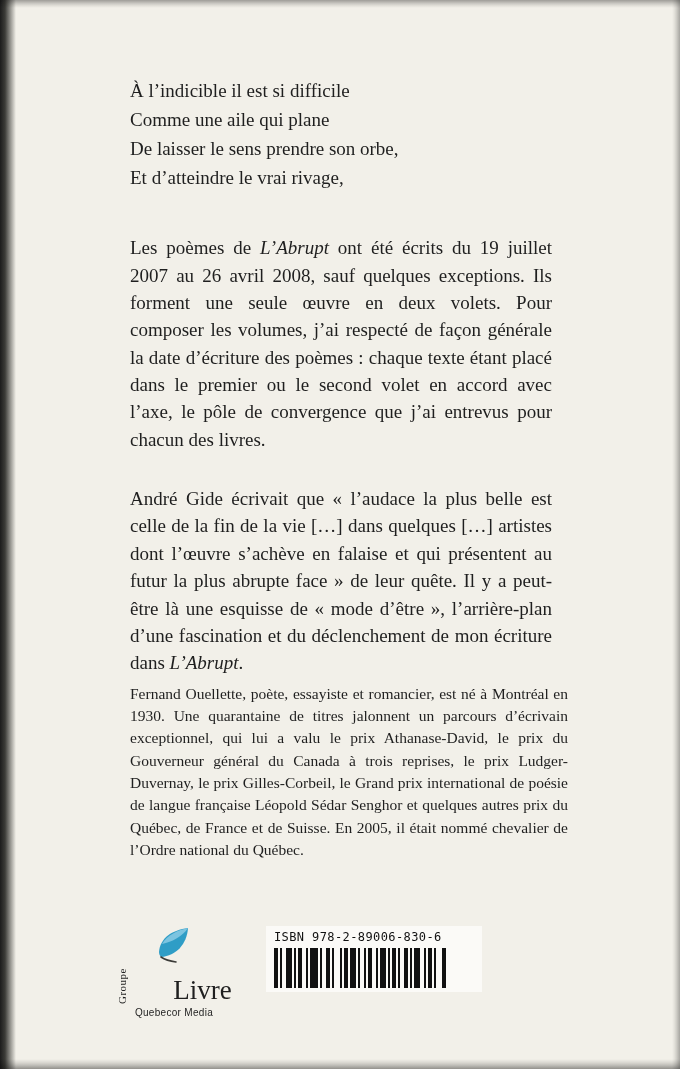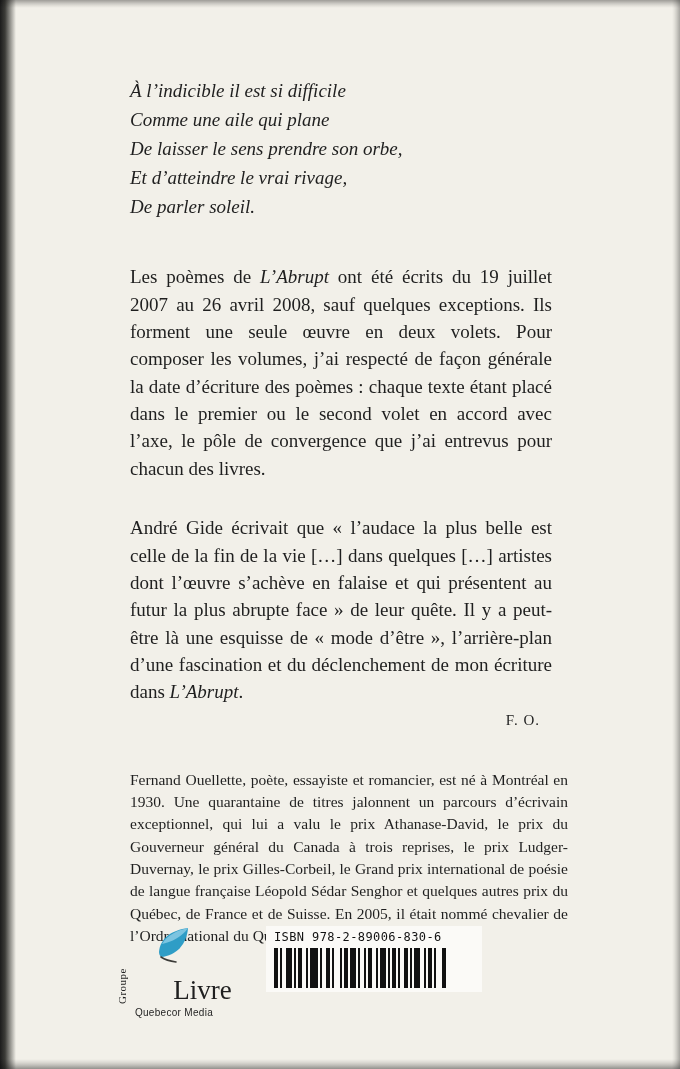--- a/index.html
+++ b/index.html
@@ -27,21 +27,20 @@
   }
   .edge-right{
     position:absolute;top:0;bottom:0;right:0;width:8px;
     background:linear-gradient(to left,rgba(0,0,0,.18),rgba(0,0,0,0));
   }
 
   .text-block{
     position:absolute;left:130px;top:76px;width:438px;
   }
   .epigraph{
-    font-style:italic;
     font-size:19px;line-height:1.53;
     margin:0 0 42px 0;
   }
   .para{
     font-size:19px;line-height:1.44;
     text-align:justify;
     margin:0 16px 32px 0;
   }
   .para em{font-style:italic;}
   .para-quote{margin-bottom:6px;}
@@ -116,28 +115,26 @@
   <div class="edge-right"></div>
   <div class="edge-bottom"></div>
 
   <div class="text-block">
 
     <div class="epigraph">
       <div>À l’indicible il est si difficile</div>
       <div>Comme une aile qui plane</div>
       <div>De laisser le sens prendre son orbe,</div>
       <div>Et d’atteindre le vrai rivage,</div>
-      <div>De parler soleil.</div>
     </div>
 
     <p class="para"><span>Les poèmes de </span><em>L’Abrupt</em><span> ont été écrits du 19 juillet 2007 au 26 avril 2008, sauf quelques exceptions. Ils forment une seule œuvre en deux volets. Pour composer les volumes, j’ai respecté de façon générale la date d’écriture des poèmes : chaque texte étant placé dans le premier ou le second volet en accord avec l’axe, le pôle de convergence que j’ai entrevus pour chacun des livres.</span></p>
 
     <p class="para para-quote"><span>André Gide écrivait que « l’audace la plus belle est celle de la fin de la vie […] dans quelques […] artistes dont l’œuvre s’achève en falaise et qui présentent au futur la plus abrupte face » de leur quête. Il y a peut-être là une esquisse de « mode d’être », l’arrière-plan d’une fascination et du déclenchement de mon écriture dans </span><em>L’Abrupt</em><span>.</span></p>
 
-    <p class="signature">F. O.</p>
 
     <p class="bio">Fernand Ouellette, poète, essayiste et romancier, est né à Montréal en 1930. Une quarantaine de titres jalonnent un parcours d’écrivain exceptionnel, qui lui a valu le prix Athanase-David, le prix du Gouverneur général du Canada à trois reprises, le prix Ludger-Duvernay, le prix Gilles-Corbeil, le Grand prix international de poésie de langue française Léopold Sédar Senghor et quelques autres prix du Québec, de France et de Suisse. En 2005, il était nommé chevalier de l’Ordre national du Québec.</p>
   </div>
 
   <div class="logo">
     <svg class="leaf" viewBox="0 0 44 38" xmlns="http://www.w3.org/2000/svg">
       <path d="M36 2 C20 4 8 12 7 26 C7 28 8 30 9 31 C24 30 35 18 36 2 Z" fill="#2f9dc6"></path>
       <path d="M36 2 C26 4 15 9 10 18 C20 16 31 10 36 2 Z" fill="#7cc4e0"></path>
       <path d="M9 31 C12 33 17 35 24 36" stroke="#3b3b38" stroke-width="1.6" fill="none" stroke-linecap="round"></path>
     </svg>

